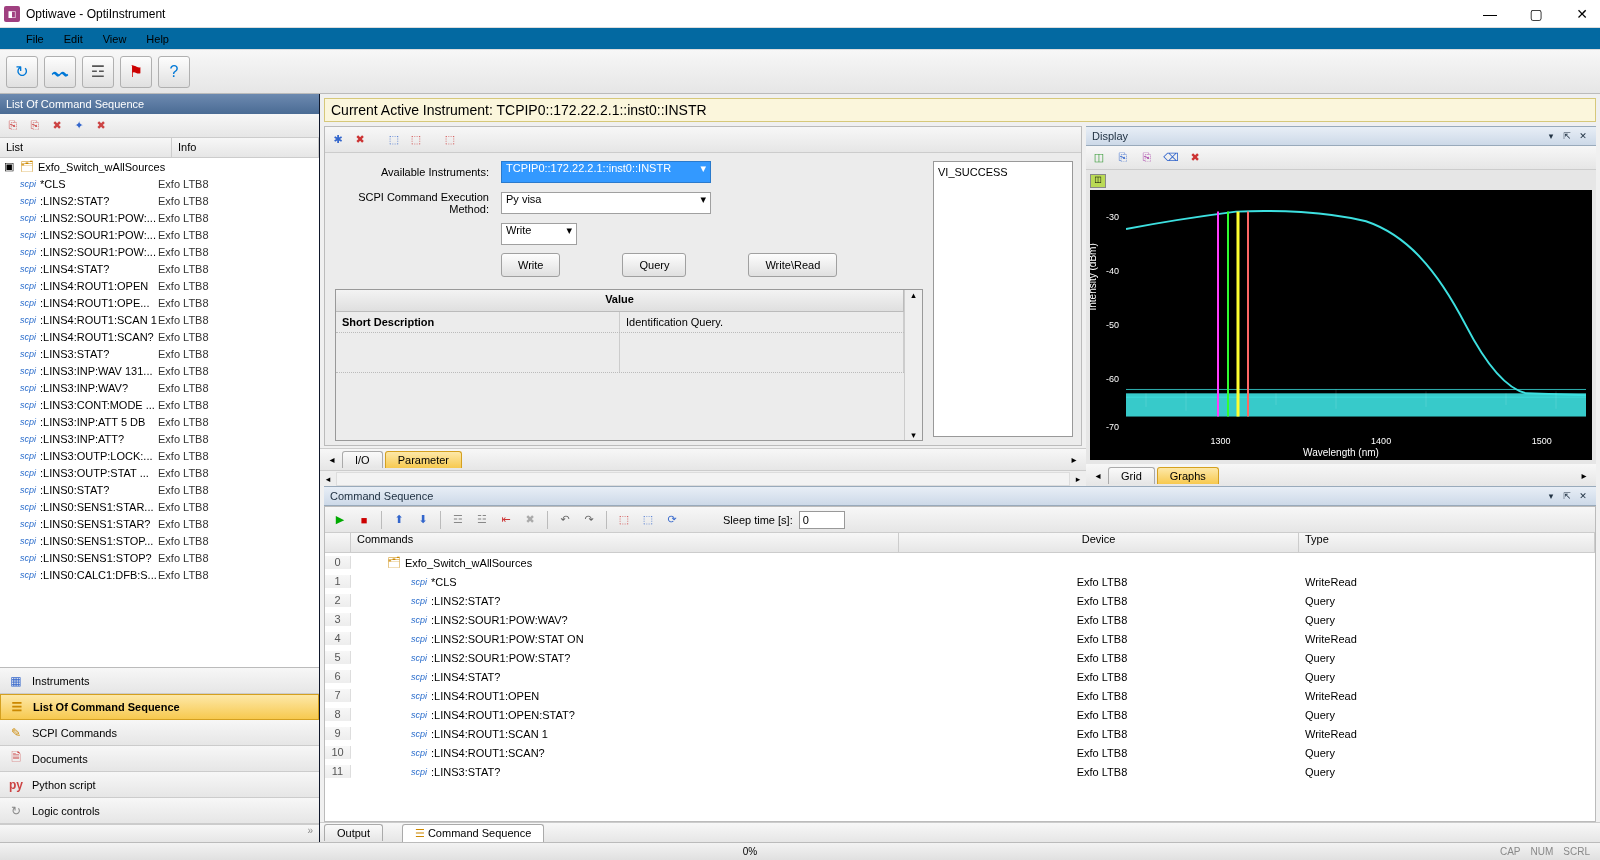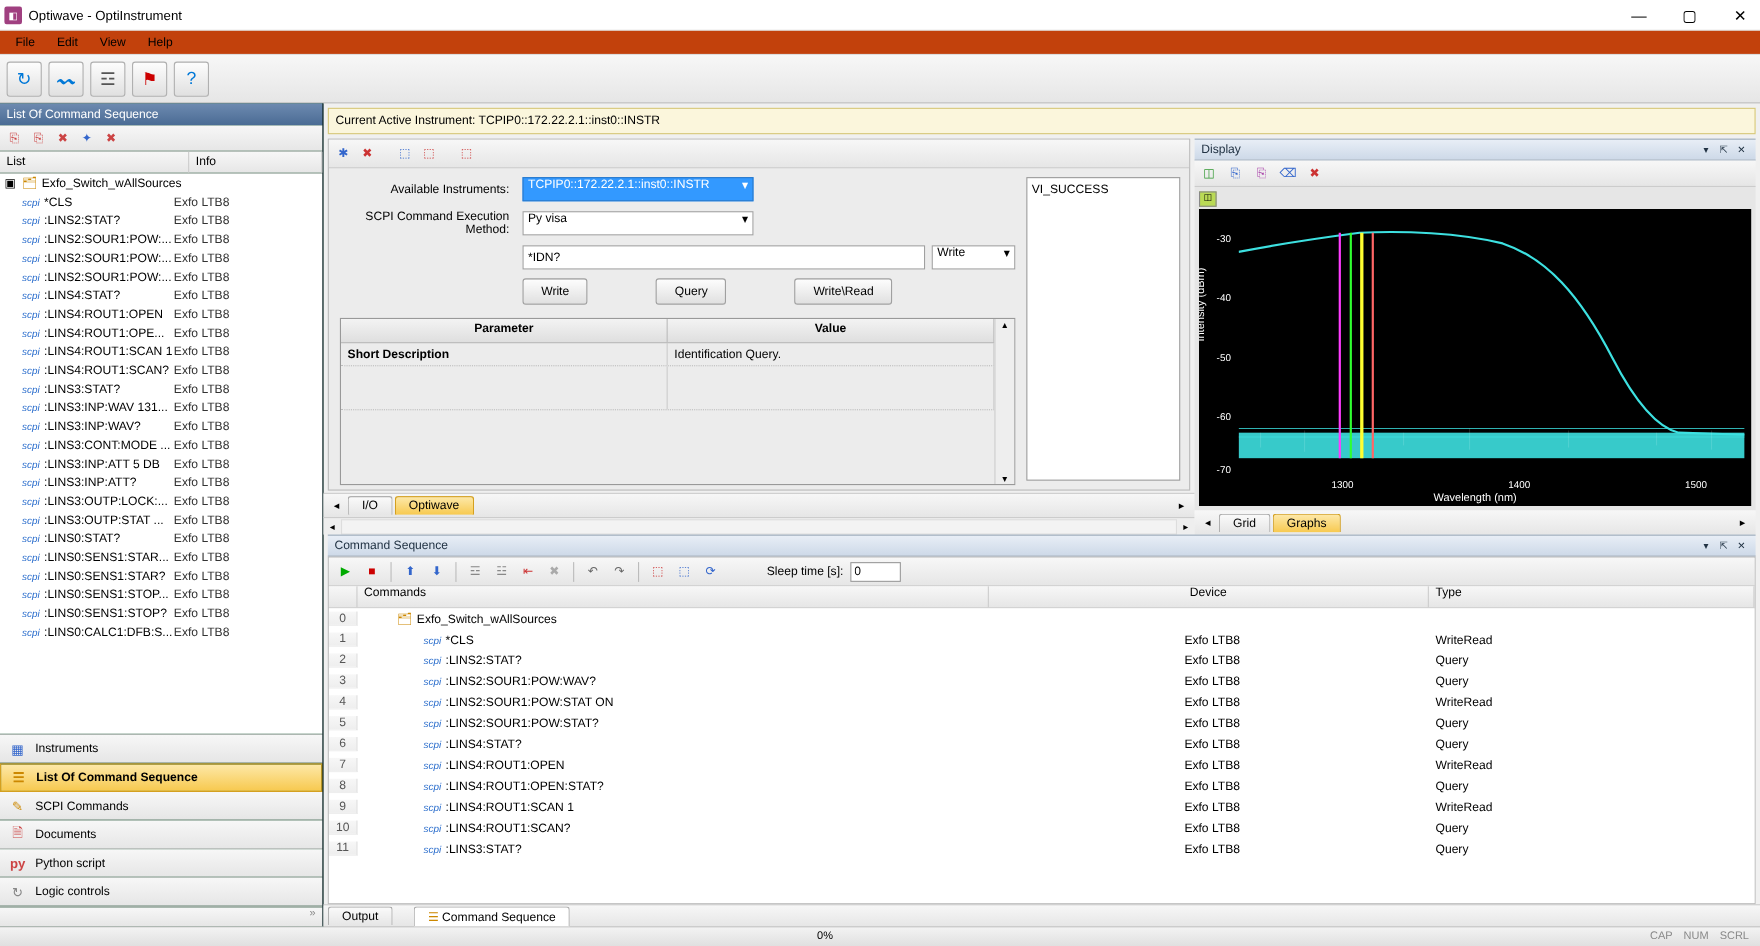--- a/index.html
+++ b/index.html
@@ -6,21 +6,21 @@
 body { font-family: "Segoe UI", Tahoma, sans-serif; font-size: 11px; background: #f0f0f0; width: 1600px; height: 860px; overflow: hidden; color: #000; }
 
 
 .titlebar { height: 28px; background: #fff; display: flex; align-items: center; padding: 0 4px; border-bottom: 1px solid #ddd; }
 .titlebar .app-icon { width: 16px; height: 16px; background: #a04080; margin-right: 6px; display:inline-flex; align-items:center; justify-content:center; color:#fff; font-size:9px; border-radius:2px;}
 .titlebar .title { flex: 1; font-size: 12px; }
 .titlebar .win-btns { display: flex; gap: 18px; align-items:center;}
 .win-btn { font-size: 14px; width: 28px; text-align: center; cursor: pointer; }
 
 
-.menubar { height: 22px; background: #c2410c; display: flex; align-items: center; padding: 0 6px; gap: 4px; border-bottom: 1px solid #ddd; }
+.menubar { height: 22px; background: #0369a1; display: flex; align-items: center; padding: 0 18px; gap: 4px; border-bottom: 1px solid #ddd; }
 .menu-item { padding: 2px 8px; cursor: pointer; }
 
 
 .main-toolbar { height: 44px; background: linear-gradient(#f7f7f7,#e6e6e6); border-bottom: 1px solid #bbb; display: flex; align-items: center; padding: 0 6px; gap: 6px; }
 .tb-btn { width: 32px; height: 32px; background: linear-gradient(#fdfdfd,#e0e0e0); border: 1px solid #b0b0b0; border-radius: 3px; display: flex; align-items: center; justify-content: center; cursor: pointer; }
 .tb-btn .ic { font-size: 16px; }
 .ic-sync { color:#0078d7; }
 .ic-chart { color:#0078d7; }
 .ic-list { color:#555; }
 .ic-flag { color:#c00; }
@@ -52,21 +52,21 @@
 .tree-row .info{color:#333;}
 
 
 .left-nav { border-top:1px solid #bbb;}
 .nav-item { height:26px; display:flex; align-items:center; padding:0 8px; gap:8px; background:linear-gradient(#f7f7f7,#e6e6e6); border-bottom:1px solid #ccc; cursor:pointer;}
 .nav-item.active { background:linear-gradient(#fde8a8,#f7c94f); font-weight:bold; border:1px solid #d4a020;}
 .nav-item .ni-icon{width:16px;height:16px;display:flex;align-items:center;justify-content:center;font-size:12px;}
 .nav-footer{height:18px;background:linear-gradient(#f7f7f7,#e6e6e6);border-top:1px solid #ccc;text-align:right;padding-right:6px;font-size:10px;color:#888;}
 
 
-.active-bar { margin:4px; height:24px; border:1px solid #d6c87a; background:#fbf6dc; display:flex; align-items:center; padding:0 6px; font-size:11px;}
+.active-bar { margin:4px; height:24px; border:1px solid #d6c87a; background:#fbf6dc; display:flex; align-items:center; padding:0 6px; font-size:14px;}
 
 
 .io-wrap { margin:0 4px 2px 4px; border:1px solid #bbb; background:#ececec; display:flex; flex-direction:column;}
 .io-toolbar { height:26px; background:linear-gradient(#f7f7f7,#e6e6e6); border-bottom:1px solid #ccc; display:flex; align-items:center; padding:0 4px; gap:4px;}
 .io-body { flex:1; display:flex;}
 .io-form { flex:1; padding:8px 10px 4px 10px; display:flex; flex-direction:column; gap:8px;}
 .form-row { display:flex; align-items:center; gap:6px;}
 .form-row label{ width:160px; text-align:right; padding-right:6px;}
 .combo, .txt { height:22px; border:1px solid #a0a0a0; background:#fff; padding:0 4px; font-size:11px;}
 .combo.sel{background:#3399ff;color:#fff;border:1px solid #2a7acc;}
@@ -359,34 +359,32 @@
             <div class="io-form">
               <div class="form-row">
                 <label>Available Instruments:</label>
                 <div class="combo sel" style="width:210px;position:relative;"><span>TCPIP0::172.22.2.1::inst0::INSTR</span><span style="position:absolute;right:4px;color:#fff;">▾</span></div>
               </div>
               <div class="form-row">
                 <label>SCPI Command Execution Method:</label>
                 <div class="combo" style="width:210px;position:relative;"><span>Py visa</span><span style="position:absolute;right:4px;">▾</span></div>
               </div>
               <div class="form-row" style="padding-left:166px;">
-                <input class="txt" style="width: 366px;" value="*IDN?">
                 <div class="combo" style="width:76px;position:relative;"><span>Write</span><span style="position:absolute;right:4px;">▾</span></div>
               </div>
               <div class="btn-row">
                 <button class="btn">Write</button>
                 <div style="width:50px;"></div>
                 <button class="btn">Query</button>
                 <div style="width:50px;"></div>
                 <button class="btn">Write\Read</button>
               </div>
               <div class="param-table">
                 <div class="pt-inner">
                   <div class="pt-head">
-                    <div>Parameter</div>
                     <div>Value</div>
                   </div>
                   <div class="pt-row">
                       <div class="pc bold">Short Description</div>
                       <div class="pc">Identification Query.</div>
                     </div>
                   <div class="pt-row" style="height:40px;">
                       <div class="pc"></div>
                       <div class="pc"></div>
                     </div>
@@ -396,21 +394,21 @@
                     <span>▾</span>
                   </div>
               </div>
             </div>
             <div class="result-box">VI_SUCCESS</div>
           </div>
         </div>
         <div class="io-tabstrip">
           <span class="arrow">◂</span>
           <div class="io-tab">I/O</div>
-          <div class="io-tab active">Optiwave</div>
+          <div class="io-tab active">Parameter</div>
           <div style="flex:1;"></div>
           <span class="arrow">▸</span>
         </div>
         <div class="hscroll">
             <span class="hs-btn">◂</span>
             <div class="hs-track"></div>
             <span class="hs-btn">▸</span>
           </div>
       </div>
 

